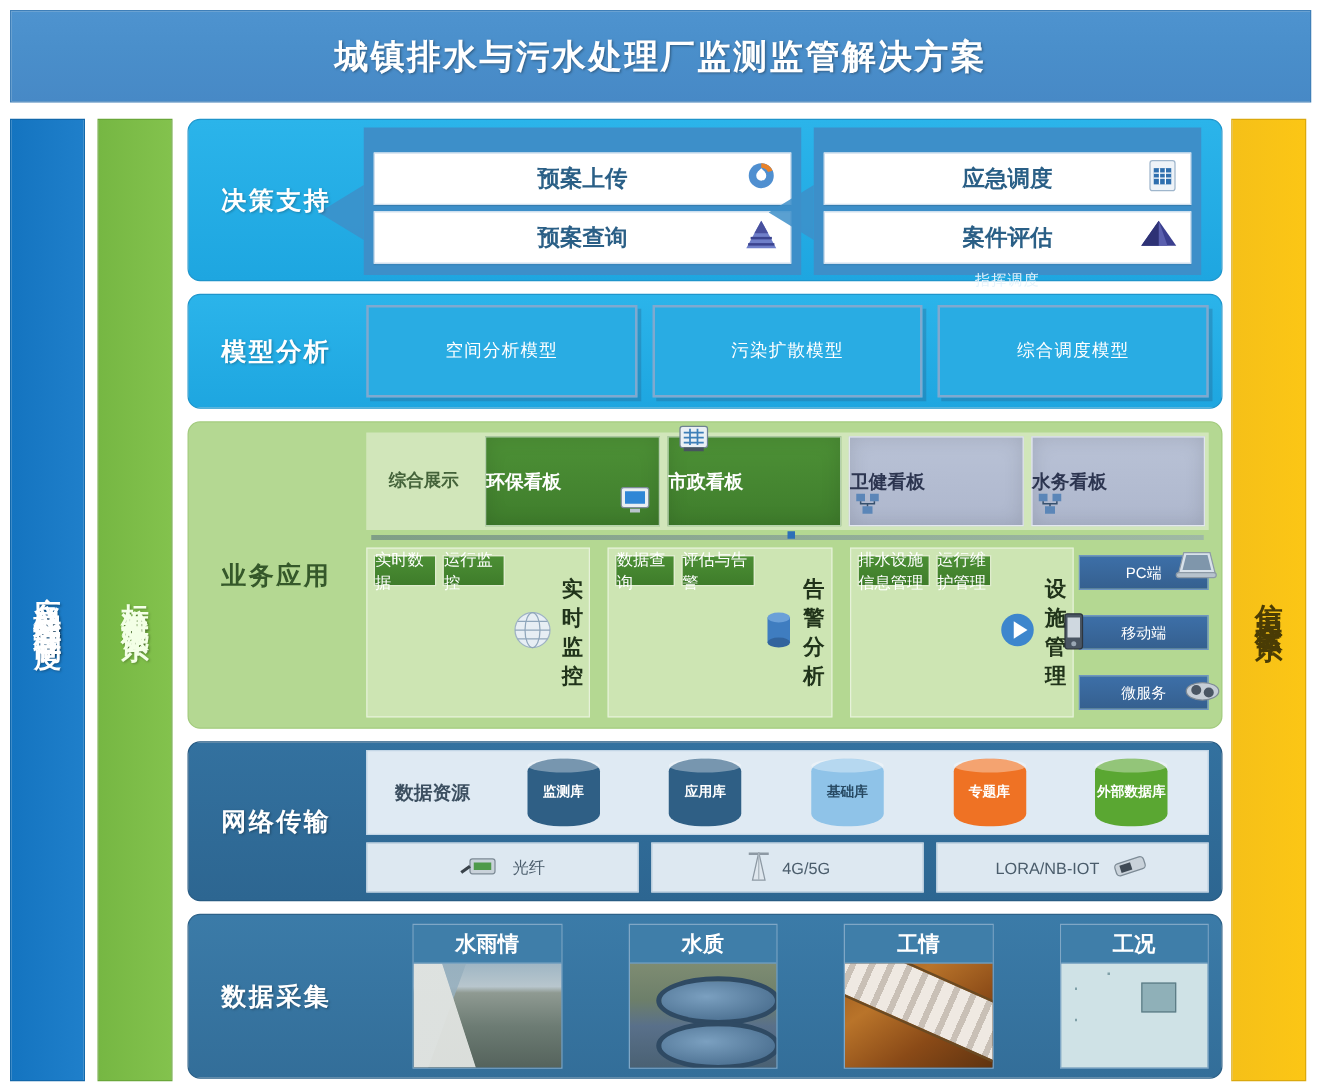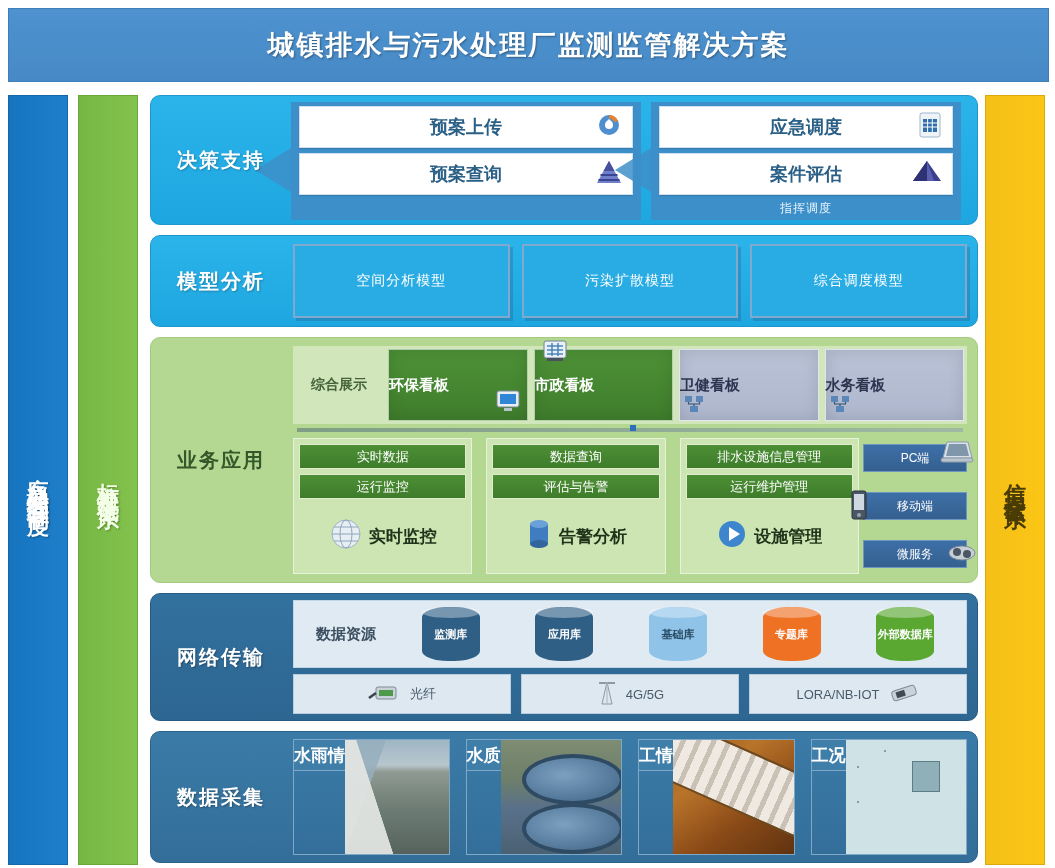--- a/index.html
+++ b/index.html
@@ -69,21 +69,21 @@
   
   #sec-decision{
     top:0;height:130px;
     background:linear-gradient(180deg,#2bb4ea,#1ea6e0);
     border:1px solid #1e95cb;
   }
   #sec-decision .sec-label{color:#ffffff;text-shadow:1px 1px 2px rgba(0,0,0,.25);}
   .ds-group{
     position:absolute;top:6px;height:118px;
     background:#3d8fc9;
-    box-sizing:border-box;padding:4px 8px 0 8px;
+    box-sizing:border-box;padding:20px 8px 0 8px;
   }
   .ds-group.g1{left:0px;width:350px;}
   .ds-group.g2{left:360px;width:310px;}
   .ds-row{
     height:40px;margin-bottom:5px;background:#ffffff;border:1px solid #cfdfee;
     display:flex;align-items:center;justify-content:center;position:relative;
     box-shadow:0 1px 1px rgba(0,0,0,.12);
   }
   .ds-row .lbl{font-size:18px;color:#2a5f86;font-weight:bold;}
   .ds-row .ic{position:absolute;right:10px;top:50%;transform:translateY(-50%);}
@@ -144,21 +144,21 @@
   .biz-underline .dot{
     position:absolute;left:50%;top:-3px;width:6px;height:6px;background:#2d6fb8;
   }
   .biz-cols{
     position:absolute;left:142px;top:100px;right:118px;bottom:8px;
     display:flex;gap:14px;
   }
   .biz-col{
     flex:1;background:rgba(213,234,190,.75);
     border:1px solid rgba(255,255,255,.5);
-    padding:5px;box-sizing:border-box;display:flex;flex-direction:column;gap:5px;
+    padding:5px;box-sizing:border-box;display:flex;flex-direction:row;gap:5px;
   }
   .biz-item{
     height:23px;background:linear-gradient(180deg,#4c8f35,#3e7c2a);
     color:#ffffff;font-size:13px;display:flex;align-items:center;justify-content:center;
     border:1px solid #dfeccd;
   }
   .biz-foot{
     flex:1;display:flex;align-items:center;justify-content:center;gap:6px;
     color:#20331a;font-size:17px;font-weight:bold;position:relative;
   }
@@ -211,21 +211,21 @@
   }
 
   
   #sec-data{
     top:636px;height:132px;
     background:linear-gradient(180deg,#3b7ba8,#336e99);
     border:1px solid #2c6188;
   }
   #sec-data .sec-label{color:#ffffff;text-shadow:1px 1px 2px rgba(0,0,0,.3);}
   .data-wrap{position:absolute;left:142px;top:7px;right:10px;bottom:7px;display:flex;gap:16px;}
-  .data-card{flex:1;display:flex;flex-direction:row;border:1px solid #7fa7c6;}
+  .data-card{flex:1;display:flex;flex-direction:column;border:1px solid #7fa7c6;margin-left:37px;}
   .data-head{
     height:30px;background:#3f7ea9;border-bottom:1px solid #7fa7c6;
     display:flex;align-items:center;justify-content:center;
     color:#ffffff;font-size:17px;font-weight:bold;
   }
   .data-img{flex:1;position:relative;overflow:hidden;background:#6f7f84;}
 
   
   .ph-rain{background:
     linear-gradient(180deg,#9fb6c4 0%,#b8c6cd 22%,#8f9a92 28%,#6d7c74 60%,#55635c 100%);}

